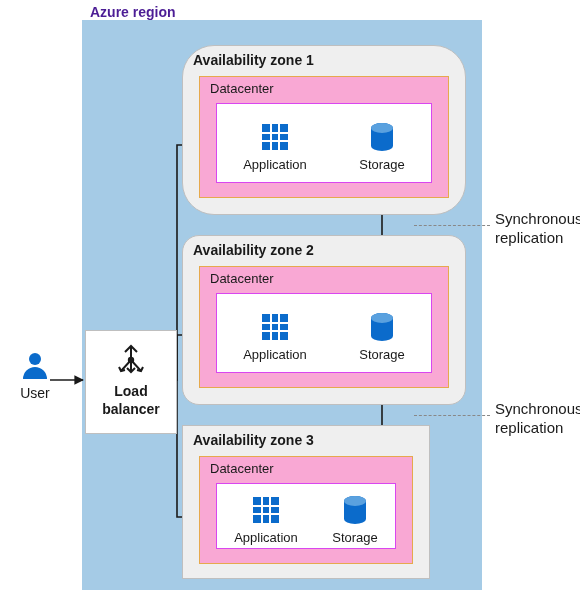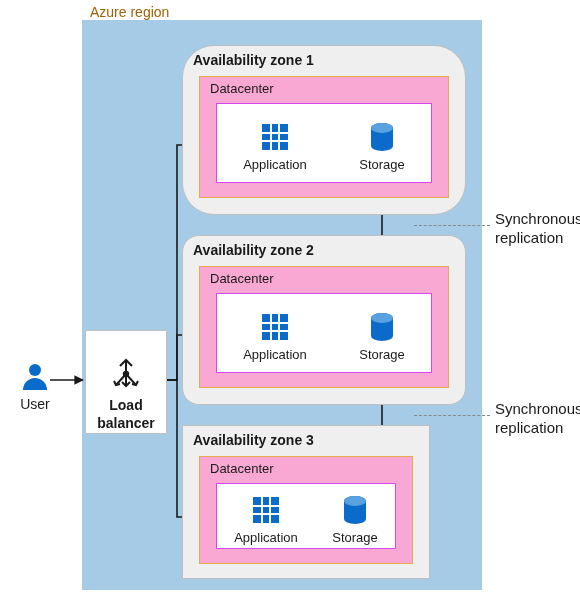--- a/index.html
+++ b/index.html
@@ -11,21 +11,21 @@
     background: #fff;
   }
   .canvas {
     position: relative;
     width: 580px;
     height: 608px;
   }
   .user-block {
     position: absolute;
     left: 10px;
-    top: 360px;
+    top: 349px;
     width: 50px;
     text-align: center;
   }
   .user-icon {
     width: 32px;
     height: 32px;
     margin: 0 auto 4px;
   }
   .user-label { font-size: 14px; }
   .region-box {
@@ -34,23 +34,23 @@
     top: 20px;
     width: 400px;
     height: 570px;
     background: #a5cbe6;
     border: 1px solid #a5cbe6;
   }
   .region-label {
     position: absolute;
     left: 90px;
     top: 4px;
-    font-weight: 400;
+    font-weight: 700;
     font-size: 14px;
-    color: #a16207;
+    color: #4c1d95;
   }
   .zone-box {
     position: absolute;
     background: #efefef;
     border: 1px solid #bfbfbf;
   }
   .zone1 { left: 182px; top: 45px; width: 284px; height: 170px; border-radius: 32px; }
   .zone2 { left: 182px; top: 235px; width: 284px; height: 170px; border-radius: 17px; }
   .zone3 { left: 182px; top: 425px; width: 248px; height: 154px; }
   .zone-title {
@@ -91,26 +91,26 @@
   }
   .app-icon, .storage-icon {
     width: 32px;
     height: 32px;
     margin: 0 auto 4px;
   }
   .lb-box {
     position: absolute;
     left: 85px;
     top: 330px;
-    width: 82px;
+    width: 92px;
     height: 104px;
     background: #fff;
     border: 1px solid #bfbfbf;
     text-align: center;
-    padding-top: 26px;
+    padding-top: 12px;
   }
   .lb-icon {
     width: 32px;
     height: 32px;
     margin: 0 auto 8px;
   }
   .lb-label {
     font-weight: 700;
     line-height: 1.25;
     font-size: 14px;

